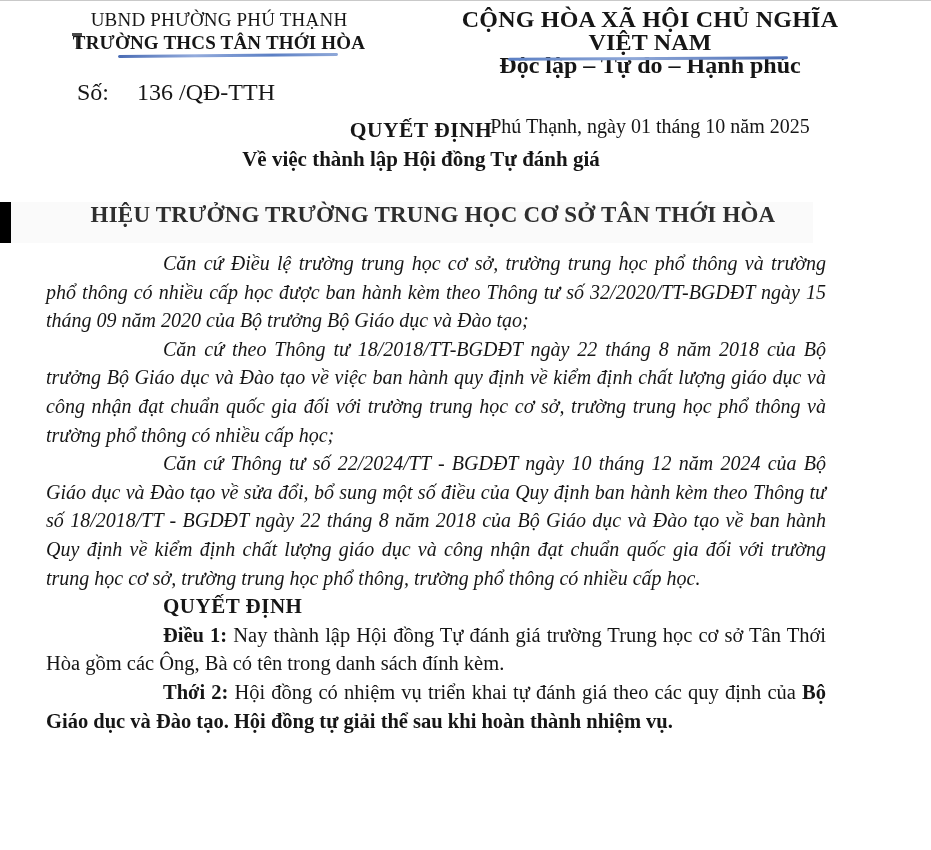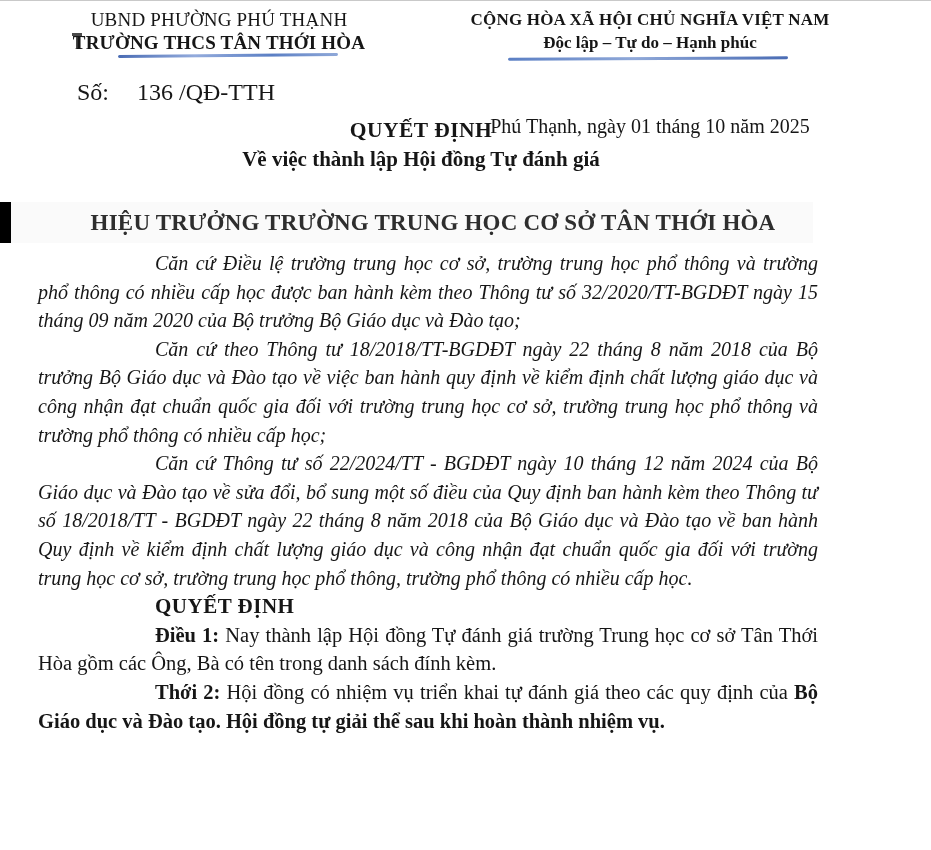--- a/index.html
+++ b/index.html
@@ -15,43 +15,43 @@
   .scan-mark{left:76px;top:33px;width:4px;height:15px;background:#4a4a4a;}
   .scan-mark2{left:72px;top:33px;width:10px;height:3px;background:#4a4a4a;}
 
   
   .org-block{left:29px;top:8px;width:380px;text-align:center;line-height:23px;font-size:19px;}
   .org-line1{font-weight:400;letter-spacing:.2px;}
   .org-line2{font-weight:700;letter-spacing:.2px;}
   .org-underline{left:118px;top:54px;width:220px;height:3px;
     background:linear-gradient(90deg,#4a6cb4,#93abdc 35%,#5b7fc4 70%,#8fa8d8);
     transform:rotate(-.5deg);border-radius:2px;}
-  .national-block{left:440px;top:8px;width:420px;text-align:center;line-height:23px;font-size:17px;}
+  .national-block{left:440px;top:8px;width:420px;text-align:center;line-height:23px;font-size:24px;}
   .nat-line1{font-weight:700;letter-spacing:.2px;}
   .nat-line2{font-weight:700;}
   .nat-underline{left:508px;top:57px;width:280px;height:3px;
     background:linear-gradient(90deg,#5b7fc4,#8fa8d8 45%,#4a6cb4);
     transform:rotate(-.3deg);border-radius:2px;}
 
   .doc-number{left:77px;top:79px;font-size:24px;text-align:center;}
   .doc-number .num{margin-left:28px;}
   .place-date{left:440px;top:79px;width:420px;text-align:center;font-size:20px;margin-top:36px;}
 
   
   .title-wrap{left:0;top:116px;width:842px;text-align:center;}
   .title-main{font-size:21.5px;font-weight:700;letter-spacing:.5px;line-height:28px;}
   .title-sub{font-size:21px;font-weight:700;line-height:30px;}
 
   
   .band-bar{left:0;top:202px;width:11px;height:41px;}
-  .band{left:11px;top:202px;width:802px;height:41px;display:flex;align-items:center;justify-content:center;padding-left:42px;box-sizing:border-box;}
+  .band{left:11px;top:202px;width:802px;height:41px;display:flex;align-items:flex-start;justify-content:center;padding-left:42px;box-sizing:border-box;}
   .band-text{font-size:23px;font-weight:700;color:#2e2e2e;letter-spacing:.2px;white-space:nowrap;}
 
   
-  .body-block{left:38px;top:249px;width:780px;}
+  .body-block{left:46px;top:249px;width:780px;}
   .body-block p{margin:0;text-align:justify;text-indent:117px;line-height:28.6px;}
   .preamble p{font-style:italic;font-size:20px;}
   .preamble p.bold{font-weight:700;}
   .decision-heading{margin:0;text-align:center;font-size:21px;font-weight:700;letter-spacing:.5px;line-height:28.6px;}
   .articles p{font-size:20.5px;}
   .articles .lead{font-weight:700;}
   .articles .bold-tail{font-weight:700;}
   .articles p.force-justify{text-align-last:justify;}
 </style>
 </head>

